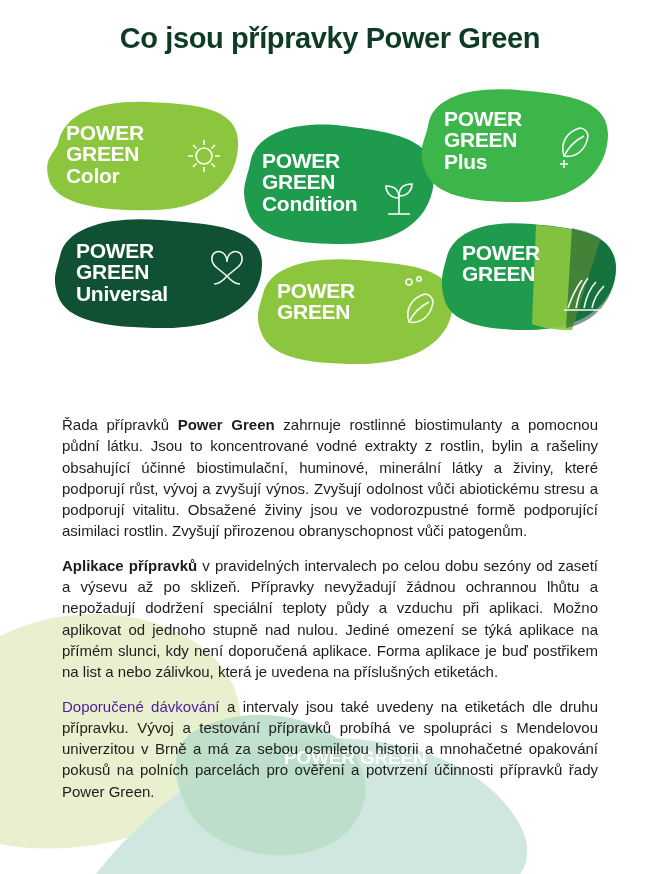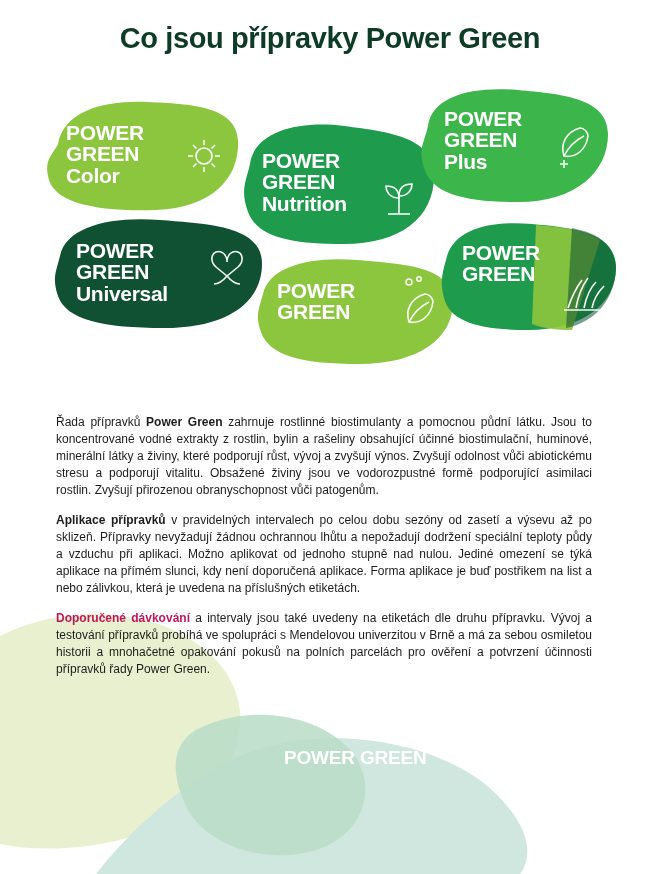--- a/index.html
+++ b/index.html
@@ -77,30 +77,30 @@
     z-index: 1;
     stroke: #ffffff;
     fill: none;
     stroke-width: 1.6;
     opacity: .95;
   }
 
   
   .copy {
     position: absolute;
-    left: 56px; top: 414px; width: 536px;
-    font-size: 12px;
+    left: 62px; top: 414px; width: 536px;
+    font-size: 15px;
     line-height: 1.42;
     color: #1d1d1b;
     text-align: justify;
   }
   .copy p { margin-bottom: 13px; }
   .copy p:last-child { margin-bottom: 0; }
   .b-dark { font-weight: 700; color: #1d1d1b; }
-  .b-orange { font-weight: 700; color: #be185d; }
+  .b-orange { font-weight: 400; color: #4c1d95; }
 
   
   .bottom-art { position: absolute; left: 0; bottom: 0; width: 660px; height: 330px; z-index: 0; }
   .bottom-art svg { display:block; width:100%; height:100%; }
   .pg-watermark {
     position: absolute;
     left: 284px; top: 748px;
     z-index: 3;
     color: #ffffff;
     font-weight: 800;
@@ -158,21 +158,21 @@
       </div>
       <svg class="deco" style="right:16px; top:52px; width:42px; height:42px;" viewBox="0 0 42 42" aria-hidden="true">
         <path d="M21 38 V16"></path>
         <path d="M21 22 C12 22 8 16 8 10 C16 10 21 14 21 22 Z"></path>
         <path d="M21 20 C30 20 34 14 34 8 C26 8 21 12 21 20 Z"></path>
         <path d="M10 38 h22"></path>
       </svg>
       <div class="txt">
         <span class="l1">POWER</span>
         <span class="l2">GREEN</span>
-        <span class="l3">Nutrition</span>
+        <span class="l3">Condition</span>
       </div>
     </div>
 
     <div class="badge" id="badge-plus">
       <div class="blob">
         <svg viewBox="0 0 190 118" preserveAspectRatio="none" aria-hidden="true">
           <path d="M8,40 C12,10 52,0 98,4 C142,8 188,12 188,48 C188,86 156,116 98,116 C44,116 12,108 4,82 C-2,62 4,58 8,40 Z" fill="#3cb54a"></path>
         </svg>
       </div>
       <svg class="deco" style="right:12px; top:36px; width:48px; height:50px;" viewBox="0 0 48 50" aria-hidden="true">

